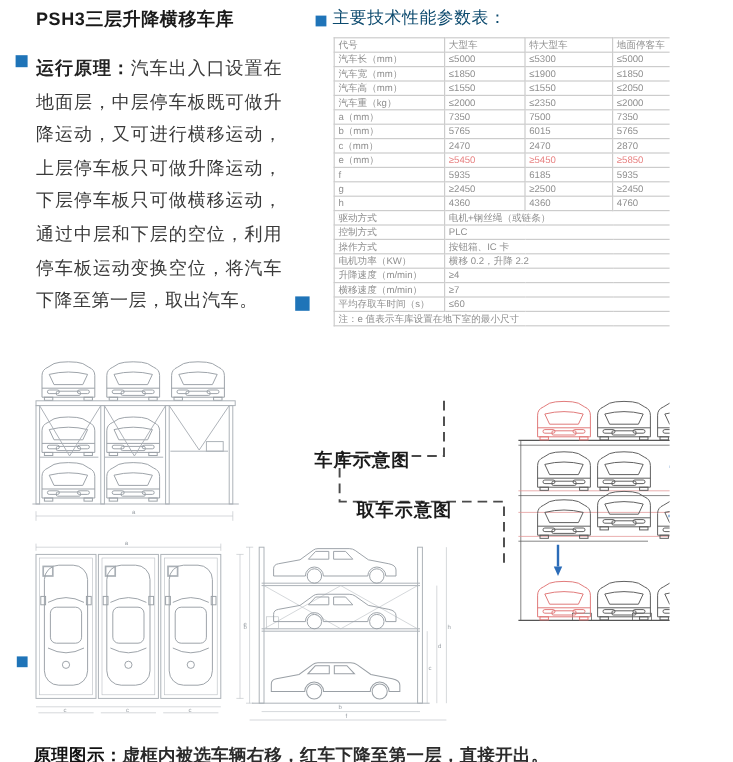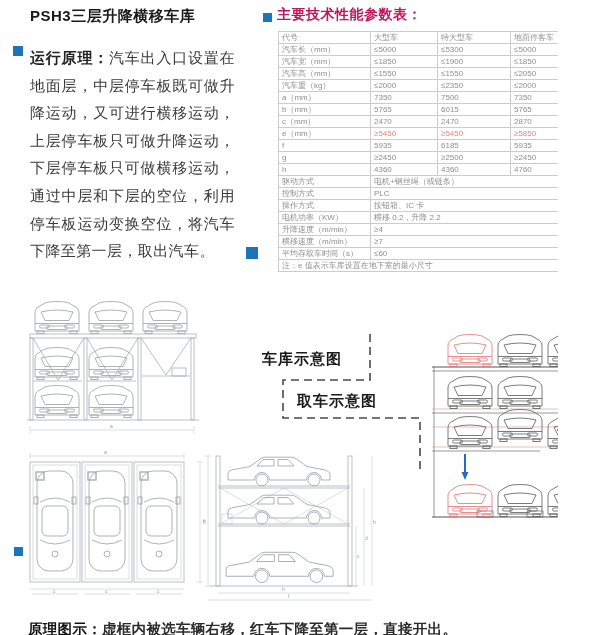--- a/index.html
+++ b/index.html
@@ -10,21 +10,21 @@
   .title{position:absolute;left:30px;top:7px;font-size:15px;font-weight:700;color:#1a1a1a;letter-spacing:.5px;}
   .bullet{position:absolute;width:10px;height:10px;background:#1f74b8;}
   .b1{left:13px;top:46px;}
   .b2{left:263px;top:13px;width:9px;height:9px;}
   .b3{left:14px;top:547px;width:9px;height:9px;}
   .b4{left:246px;top:247px;width:12px;height:12px;}
   .principle{position:absolute;left:30px;top:29px;width:205px;font-size:15px;line-height:27.6px;color:#3a3a3a;text-align:justify;letter-spacing:.4px;}
   .principle b{color:#222;}
 
   
-  .tbl-title{position:absolute;left:277px;top:6px;font-size:14px;font-weight:700;color:#be185d;letter-spacing:.5px;}
+  .tbl-title{position:absolute;left:277px;top:6px;font-size:14px;font-weight:400;color:#0c4a6e;letter-spacing:.5px;}
   .spec-table{position:absolute;left:278px;top:31px;border-collapse:collapse;table-layout:fixed;width:330px;padding-left:12px;}
   .spec-table th,.spec-table td{border:1px solid #cccccc;font-size:8px;font-weight:400;color:#8f8f8f;
      padding:0 3px;height:11px;line-height:10px;text-align:left;white-space:nowrap;overflow:hidden;}
   .spec-table .row-red td{color:#e88383;}
   .spec-table .row-red td:first-child{color:#8f8f8f;margin-top:39px;}
   .spec-table .note-row td{color:#8f8f8f;}
 
   
   svg{position:absolute;overflow:visible;}
   .sym{width:0;height:0;position:absolute;}
@@ -34,21 +34,21 @@
   .dimtxt{font-size:5px;fill:#9aa0a6;font-family:"Liberation Sans",sans-serif;}
   .car-gray{stroke:#9aa0a6;stroke-width:.8;fill:none;}
   .car-dark{stroke:#5a5a5a;stroke-width:.8;fill:none;}
   .car-red{stroke:#e07575;stroke-width:.8;fill:none;}
   .redline{stroke:#e09090;stroke-width:.6;fill:none;}
   .blkline{stroke:#555;stroke-width:1;fill:none;}
   .blue{stroke:#2b6cb8;stroke-width:2;fill:none;}
   .bluefill{fill:#2b6cb8;stroke:none;}
   .dash{stroke:#4a4a4a;stroke-width:1.6;fill:none;stroke-dasharray:8 5;}
 
-  .diag-label{position:absolute;font-size:15px;font-weight:700;color:#1a1a1a;letter-spacing:1px;}
+  .diag-label{position:absolute;font-size:15px;font-weight:700;color:#1a1a1a;letter-spacing:1px;margin-top:24px;}
   .lbl-garage{left:262px;top:350px;}
   .lbl-retrieve{left:297px;top:392px;}
   .caption{position:absolute;left:28px;top:605px;font-size:14.5px;color:#2b2b2b;letter-spacing:.3px;}
   .caption b{font-weight:700;color:#111;}
   .caption span{font-weight:600;}
 </style>
 </head>
 <body>
 
 <div class="page">

